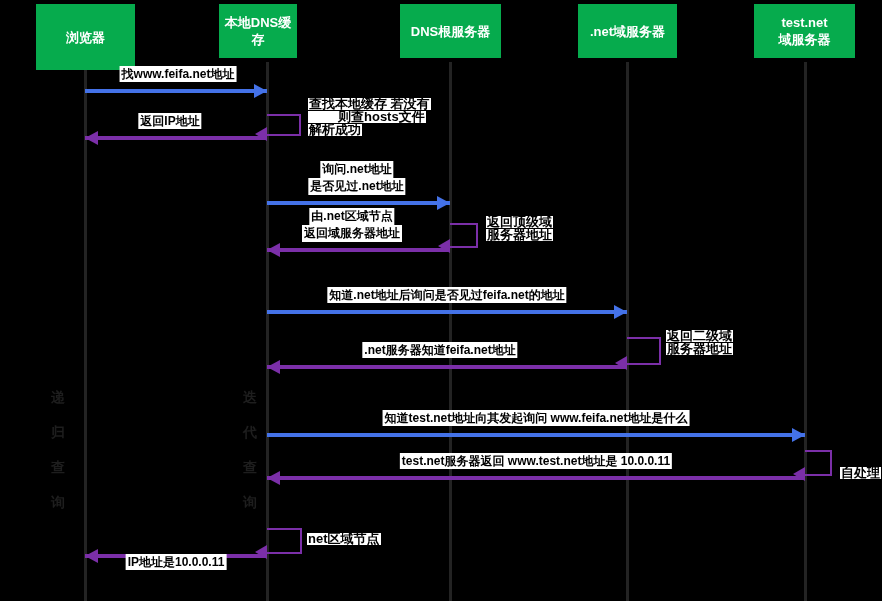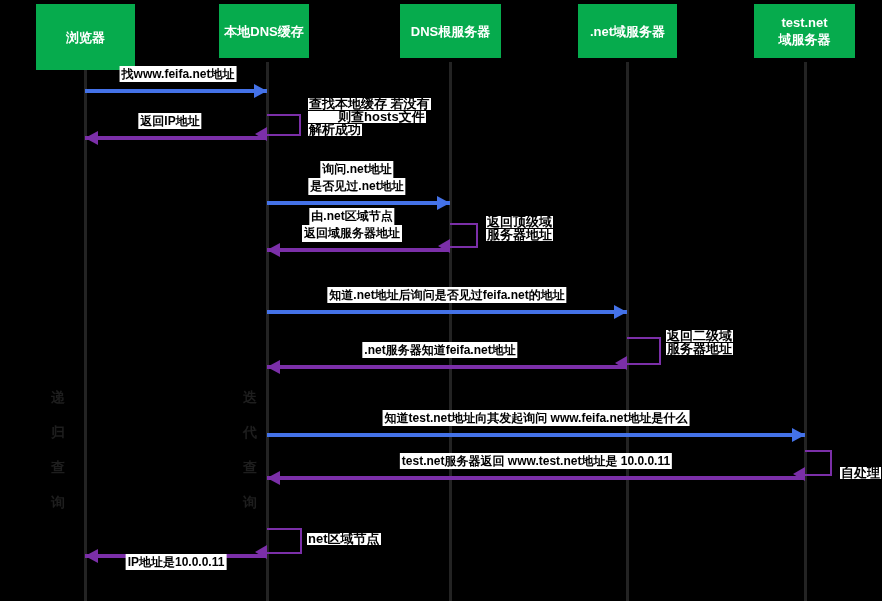--- a/index.html
+++ b/index.html
@@ -53,21 +53,21 @@
     <div class="lifeline" style="left: 84px; top: 62px; height: 539px; background: rgb(35, 35, 35);"></div>
     <div class="lifeline" style="left: 266px; top: 62px; height: 539px; background: rgb(35, 35, 35);"></div>
     <div class="lifeline" style="left: 449px; top: 62px; height: 539px; background: rgb(35, 35, 35);"></div>
     <div class="lifeline" style="left: 626px; top: 62px; height: 539px; background: rgb(35, 35, 35);"></div>
     <div class="lifeline" style="left: 804px; top: 62px; height: 539px; background: rgb(35, 35, 35);"></div>
     <div class="participant" style="left: 36px; top: 4px; width: 99px; height: 66px; --g: #06ab4d;">
       <div>
         <span class="plabel">浏览器</span>
       </div>
     </div>
-    <div class="participant" style="left: 219px; top: 4px; width: 90px; height: 54px; --g: #06ab4d;">
+    <div class="participant" style="left: 219px; top: 4px; width: 78px; height: 54px; --g: #06ab4d;">
       <div>
         <span class="plabel">本地DNS缓存</span>
       </div>
     </div>
     <div class="participant" style="left: 400px; top: 4px; width: 101px; height: 54px; --g: #06ab4d;">
       <div>
         <span class="plabel">DNS根服务器</span>
       </div>
     </div>
     <div class="participant" style="left: 578px; top: 4px; width: 99px; height: 54px; --g: #06ab4d;">

